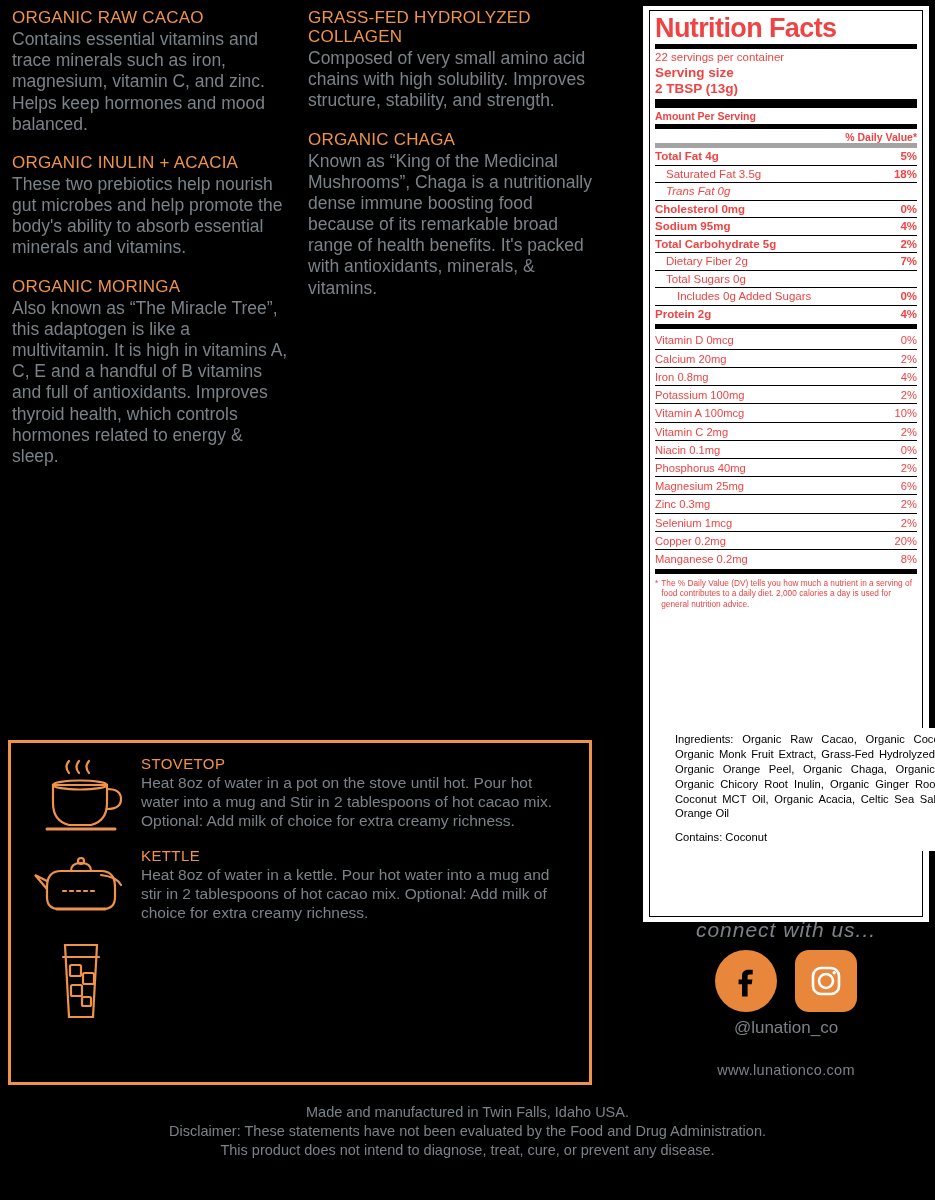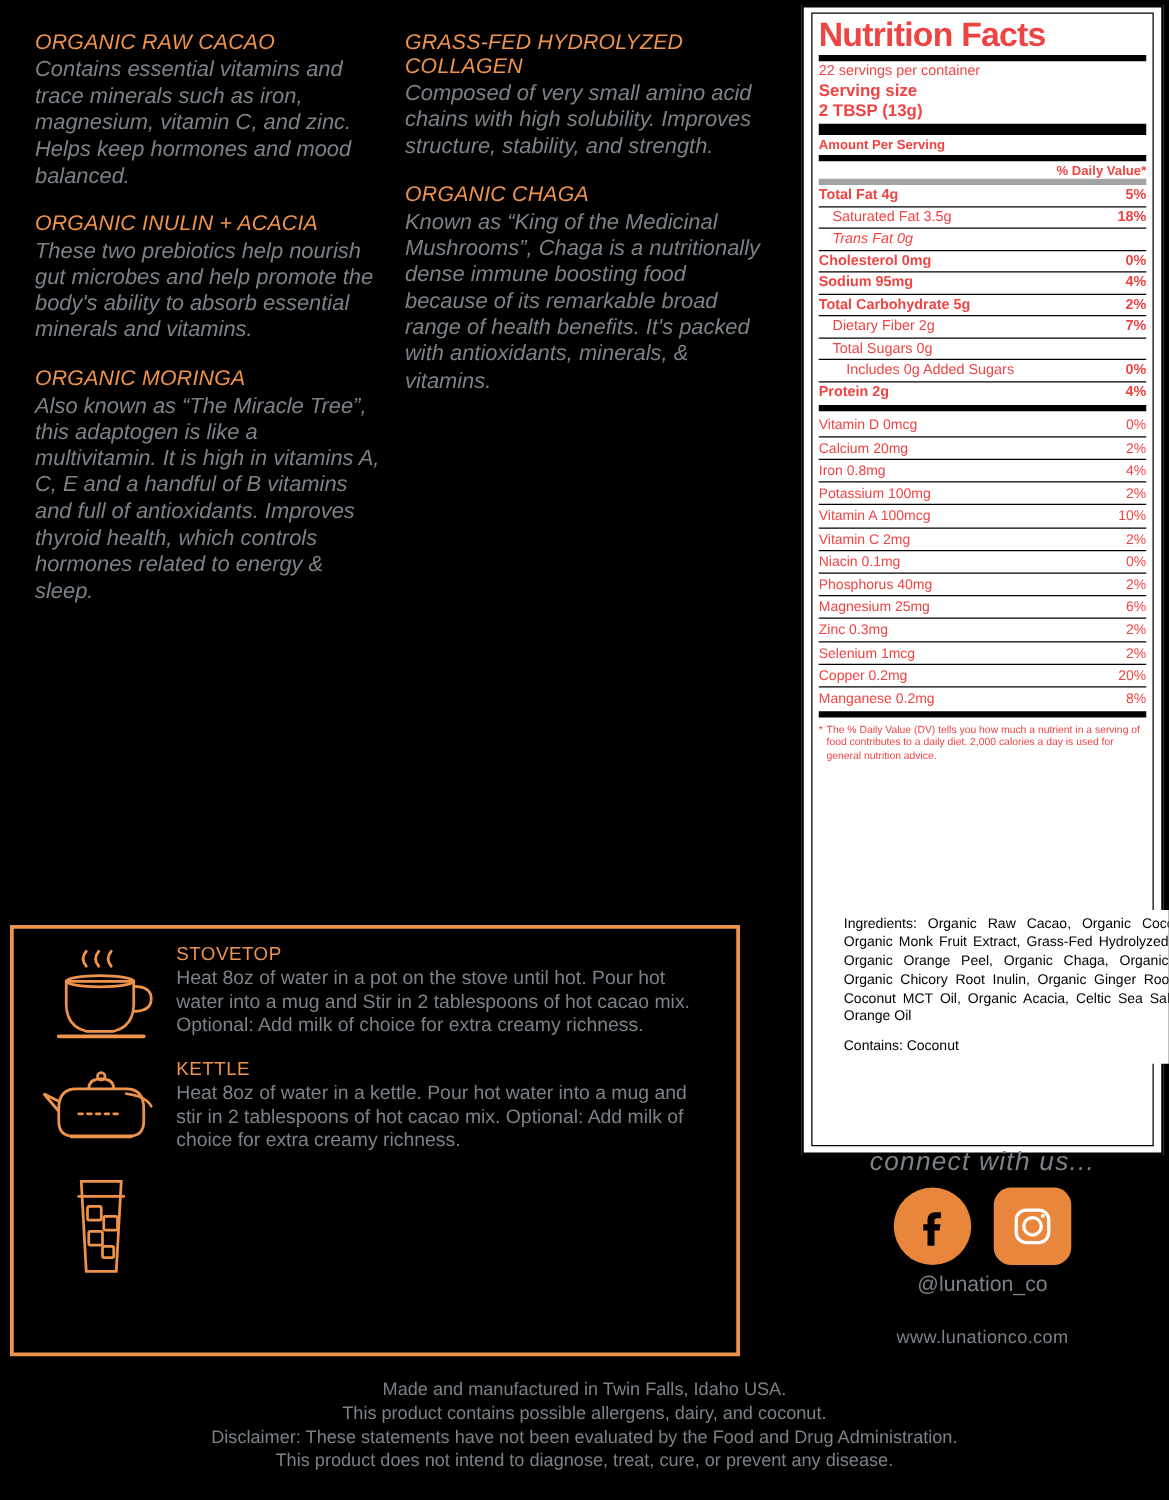--- a/index.html
+++ b/index.html
@@ -7,24 +7,23 @@
     margin: 0; padding: 0;
     background: #000;
     width: 935px; height: 1200px;
     font-family: "Liberation Sans", sans-serif;
   }
   body { position: relative; overflow: hidden; }
 
   
   #left-panel {
     position: absolute;
-    left: 0; top: 16px;
+    left: 0; top: 0;
     width: 620px; height: 1100px;
-    padding: 8px 12px 0 28px;
-    font-style: italic;
+    padding: 8px 12px 0 12px;
   }
   .ingredient-grid {
     display: grid;
     grid-template-columns: 280px 290px;
     column-gap: 16px;
   }
   .ing-col { display: block; }
   .ing-block { margin-bottom: 18px; }
   .ing-title {
     color: #f0934a;
@@ -425,16 +424,15 @@
         <circle cx="28.2" cy="11.8" r="1.7" fill="#fff" stroke="none"></circle>
       </svg>
     </div>
   </div>
   <div class="handle">@lunation_co</div>
   <div class="website">www.lunationco.com</div>
 </div>
 
 <div id="footer">
   <span class="fs">Made and manufactured in Twin Falls, Idaho USA.</span>
-  <span class="fs">This product contains possible allergens, dairy, and coconut.</span>
   <span class="fs">Disclaimer: These statements have not been evaluated by the Food and Drug Administration.</span>
   <span class="fs">This product does not intend to diagnose, treat, cure, or prevent any disease.</span>
 </div>
 
 </body></html>

